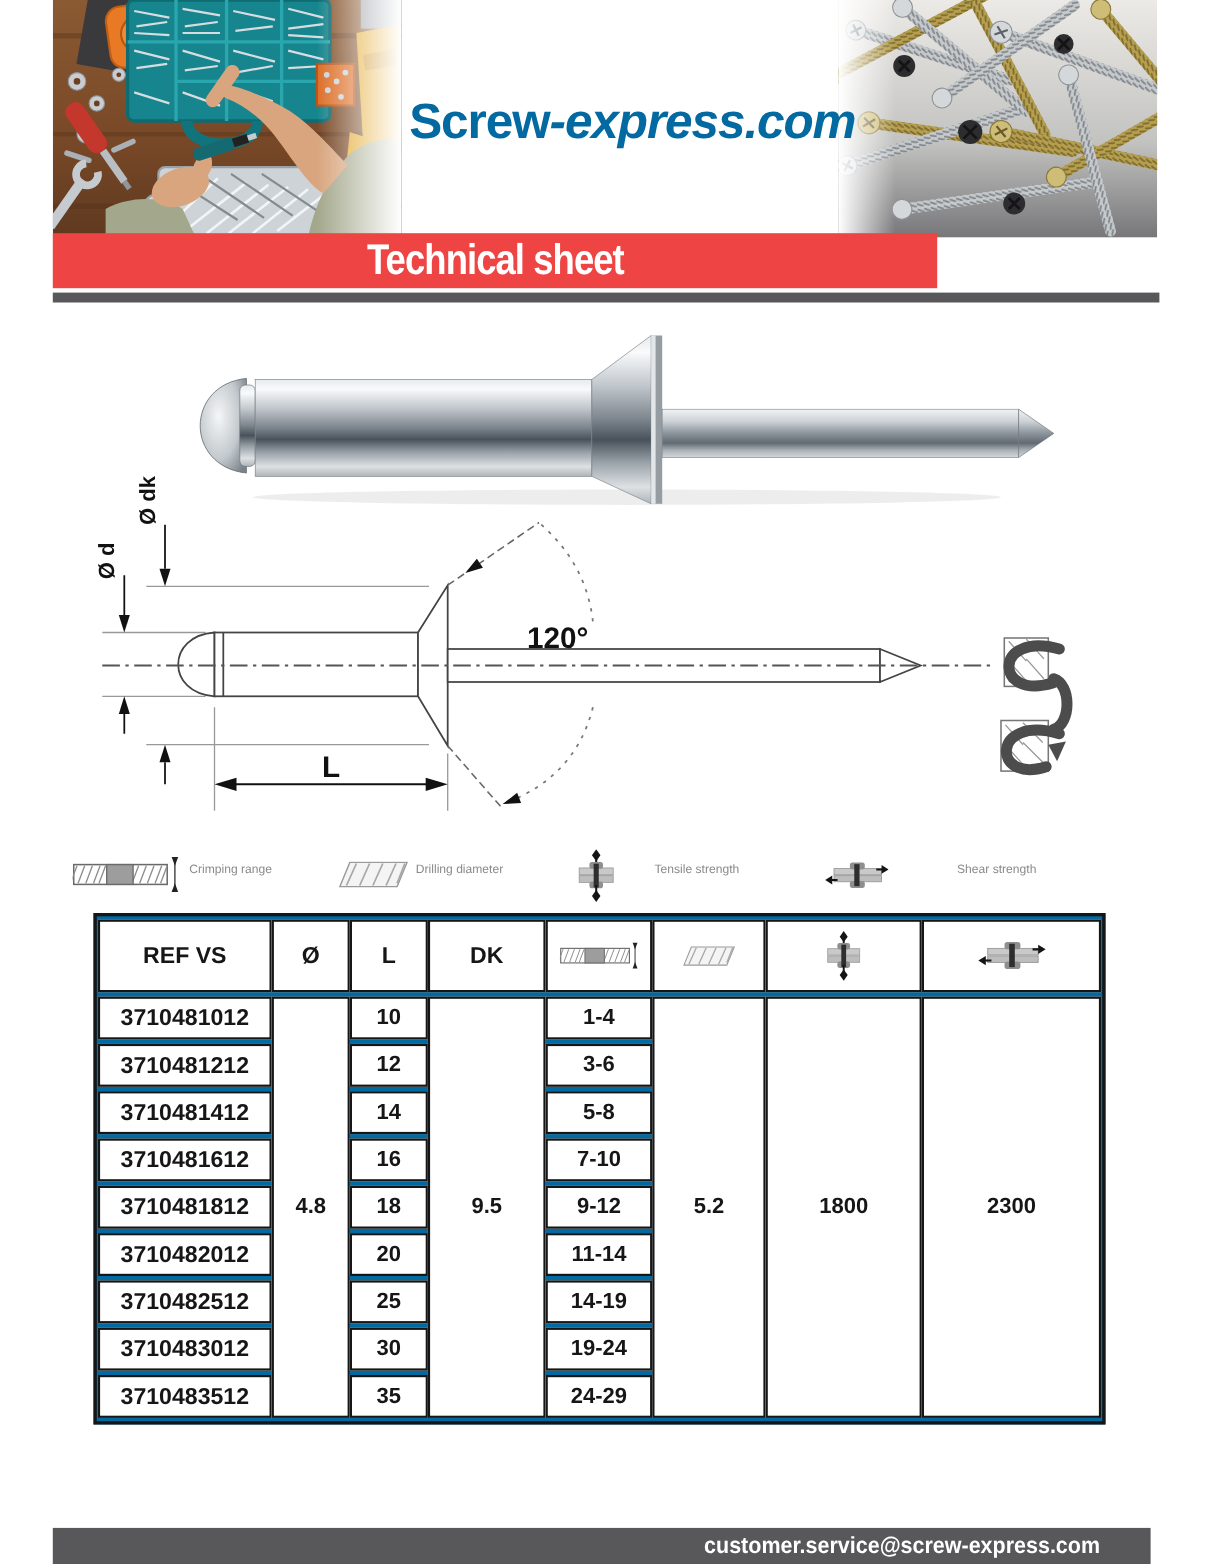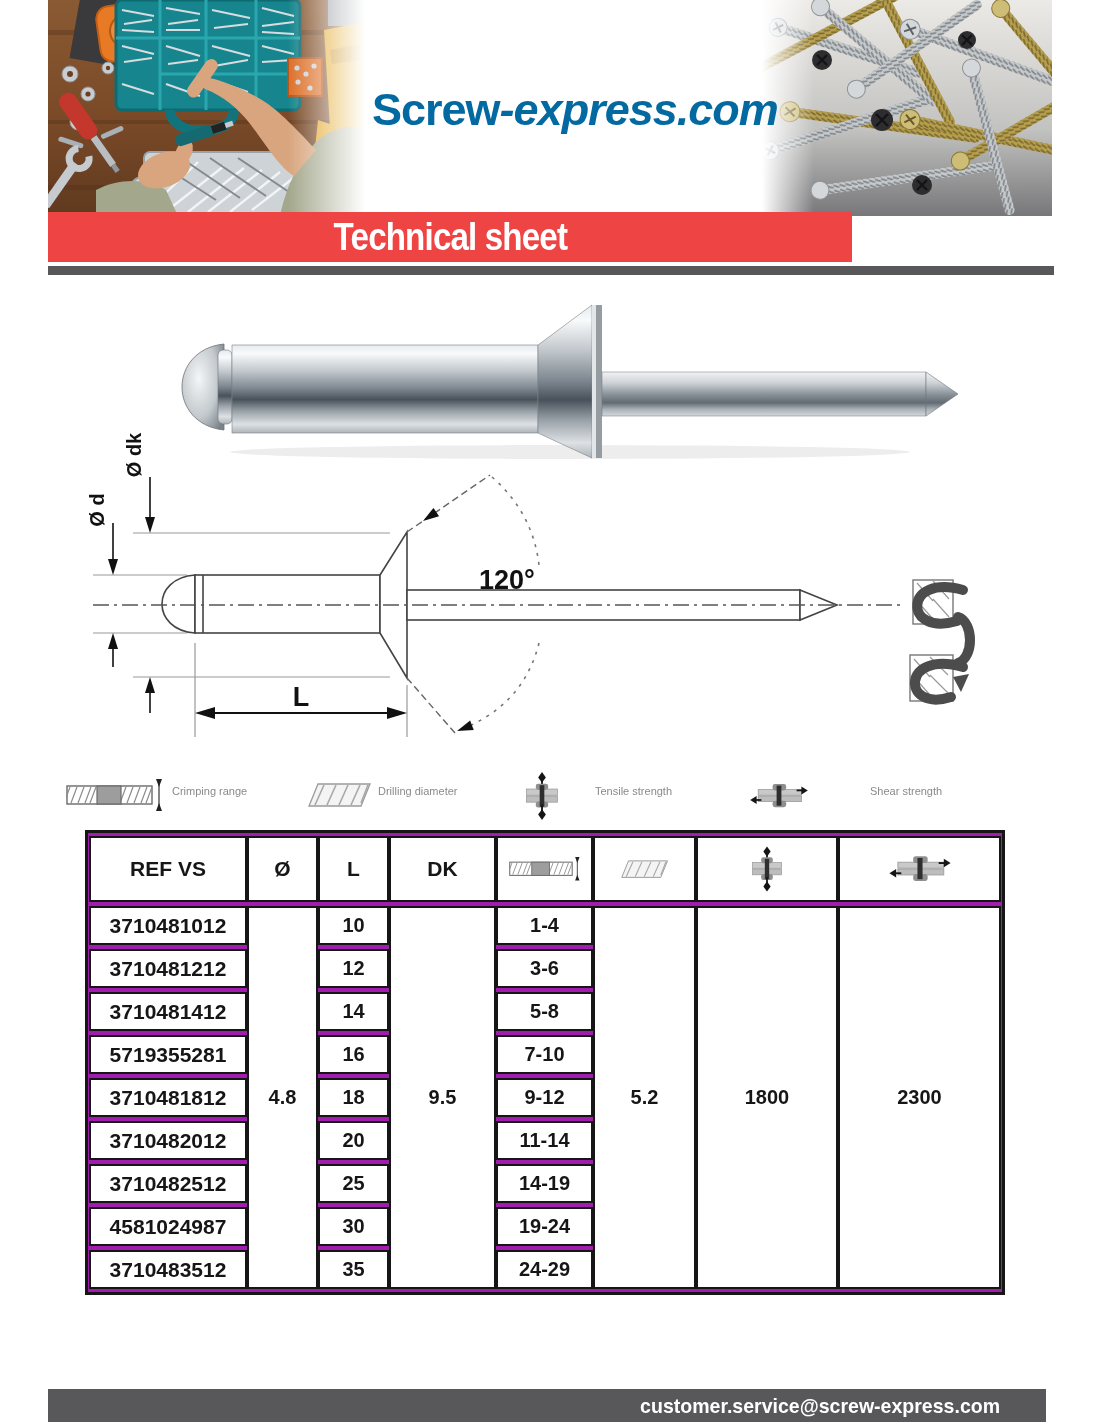--- a/index.html
+++ b/index.html
@@ -17,21 +17,21 @@
   .banner-title{color:#fff;font-weight:700;font-size:39px;letter-spacing:-1px;
                 transform:scaleX(.85);white-space:nowrap;}
   .gray-strip{position:absolute;left:48px;top:266px;width:1006px;height:9px;background:#58585a;}
   
   .legend{position:absolute;left:48px;top:774px;width:1010px;height:50px;}
   .lg-label{position:absolute;font-size:11px;color:#8a8a8a;white-space:nowrap;}
   
   .spec-table{position:absolute;left:85px;top:830px;width:920px;box-sizing:border-box;
               border:3px solid #161616;padding:1px;display:grid;
               grid-template-columns:158px 71px 71px 107px 97px 103px 142px 163px;
-              grid-template-rows:70px repeat(9,43px);background:#a21caf;}
+              grid-template-rows:70px repeat(9,43px);background:#0369a1;}
   .cell{border:2px solid #161616;margin:2px 0;display:flex;align-items:center;justify-content:center;
         font-weight:700;background:#fff;overflow:hidden;}
   .cell.hd{font-size:21px;}
   .cell.ref{font-size:21px;letter-spacing:0;}
   .cell.num{font-size:20px;}
   
   .footer{position:absolute;left:48px;top:1389px;width:998px;height:33px;background:#58585a;
           display:flex;align-items:center;justify-content:flex-end;}
   .footer-text{color:#fff;font-weight:700;font-size:21px;margin-right:46px;
                transform:scaleX(.93);transform-origin:right center;white-space:nowrap;}
@@ -456,25 +456,25 @@
     </div>
     <div class="cell" style="grid-area:1/8">
       <svg width="62" height="34" viewBox="0 0 72 40">
           <use href="#sym-shear"></use>
         </svg>
     </div>
 
     <div class="cell ref" style="grid-area:2/1">3710481012</div>
     <div class="cell ref" style="grid-area:3/1">3710481212</div>
     <div class="cell ref" style="grid-area:4/1">3710481412</div>
-    <div class="cell ref" style="grid-area:5/1">5719355281</div>
+    <div class="cell ref" style="grid-area:5/1">3710481612</div>
     <div class="cell ref" style="grid-area:6/1">3710481812</div>
     <div class="cell ref" style="grid-area:7/1">3710482012</div>
     <div class="cell ref" style="grid-area:8/1">3710482512</div>
-    <div class="cell ref" style="grid-area:9/1">4581024987</div>
+    <div class="cell ref" style="grid-area:9/1">3710483012</div>
     <div class="cell ref" style="grid-area:10/1">3710483512</div>
 
     <div class="cell num" style="grid-area:2/2/11/3">4.8</div>
 
     <div class="cell num" style="grid-area:2/3">10</div>
     <div class="cell num" style="grid-area:3/3">12</div>
     <div class="cell num" style="grid-area:4/3">14</div>
     <div class="cell num" style="grid-area:5/3">16</div>
     <div class="cell num" style="grid-area:6/3">18</div>
     <div class="cell num" style="grid-area:7/3">20</div>

